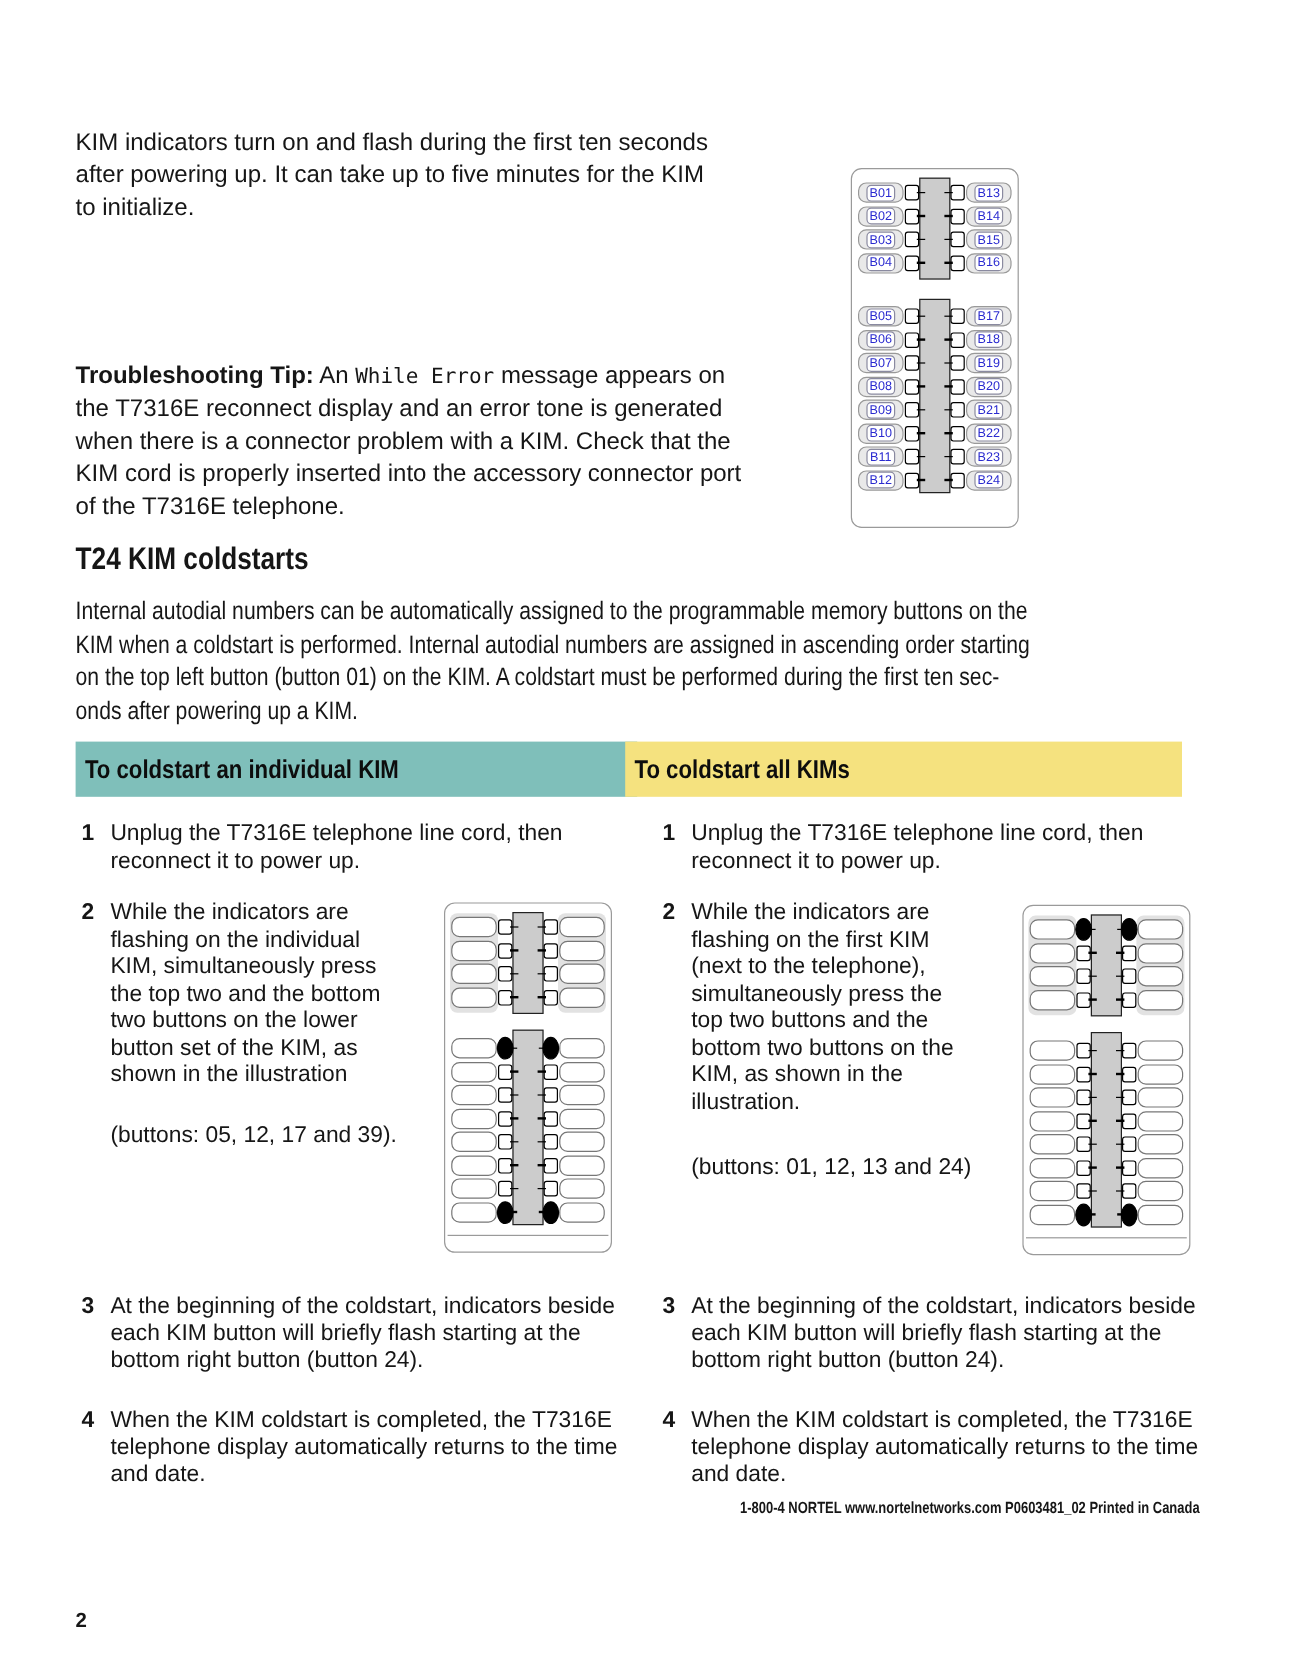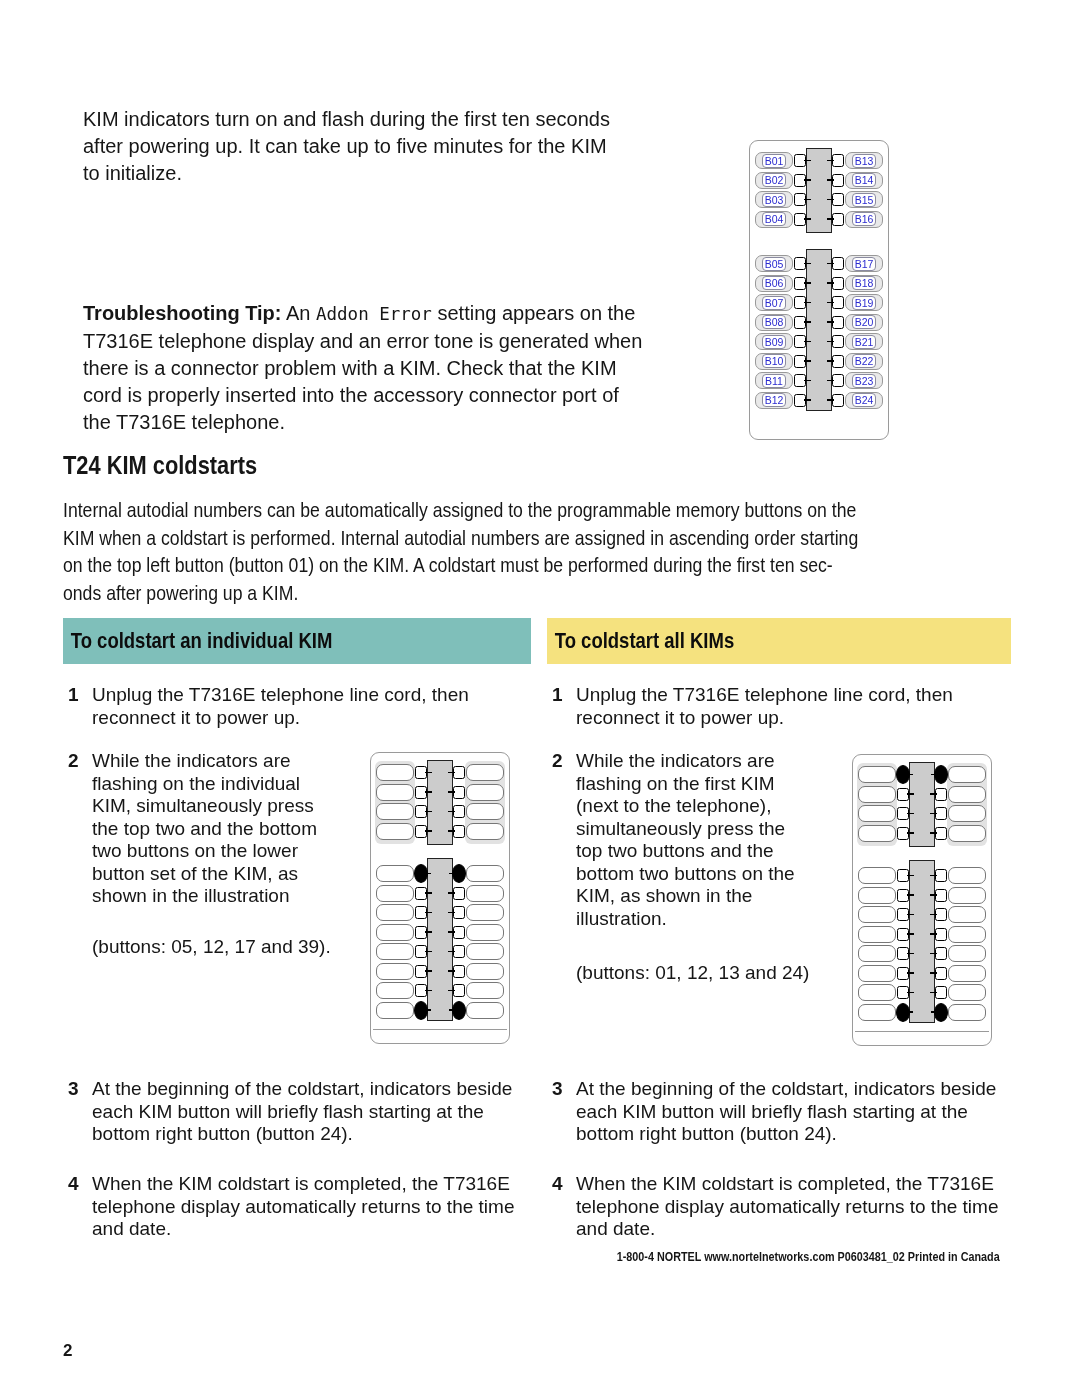--- a/index.html
+++ b/index.html
@@ -9,21 +9,21 @@
   }
   :root{
     --teal:#7fbfba;
     --yellow:#f5e27f;
     --blue:#2b2bd0;
   }
   .abs{position:absolute;}
   .lines{white-space:pre-line;}
   .h1{font-size:24.5px;font-weight:bold;letter-spacing:0;}
   .cond{transform:scaleX(0.84);transform-origin:0 0;}
-  .body-text{font-size:20px;line-height:27px;margin-left:20px;}
+  .body-text{font-size:20px;line-height:27px;}
   .mono{font-family:"DejaVu Sans Mono",monospace;font-size:17.5px;}
   .sub-h{font-size:19px;font-weight:bold;}
   .intro{font-size:21px;line-height:27.5px;width:1180px;}
 
   
   .col{position:absolute;top:684px;width:490px;height:600px;}
   .step{position:absolute;left:0;display:flex;}
   .step .num{font-weight:bold;font-size:19px;line-height:22.5px;width:21px;flex:0 0 21px;padding-left:5px;box-sizing:border-box;}
   .step .stext{font-size:19px;line-height:22.5px;margin-left:8px;width:460px;}
   .step.s2 .stext{width:252px;}
@@ -31,21 +31,21 @@
   .s2{top:66px;}
   .bnote{position:absolute;left:29px;font-size:19px;line-height:22.5px;white-space:nowrap;}
   .col-ind .bnote{top:252px;}
   .col-all .bnote{top:278px;}
   .s3{top:394px;}
   .s4{top:489px;}
 
   
   .hbar{position:absolute;top:618px;height:46px;}
   .hbar.teal{left:63px;width:468px;background:var(--teal);}
-  .hbar.yellow{left:547px;width:464px;background:var(--yellow);}
+  .hbar.yellow{left:521px;width:464px;background:var(--yellow);}
   .barlabel{display:inline-block;font-weight:bold;font-size:21.5px;line-height:46px;padding-left:9px;
     transform:scaleX(0.86);transform-origin:0 50%;white-space:nowrap;color:#0d0d0d;}
 
   
   .kim{position:absolute;width:138px;background:#fff;border:1.5px solid #9a9a9a;border-radius:9px;box-sizing:content-box;}
   .kstrip{position:absolute;left:56px;width:26px;background:#ccc;border:1px solid #222;box-sizing:border-box;}
   .kback{position:absolute;width:40px;background:#e2e2e2;border-radius:6px;}
   .kline{position:absolute;left:2px;right:2px;height:0;border-top:1.2px solid #9a9a9a;}
   .kkey{position:absolute;width:38px;height:17px;background:#fff;border:1.2px solid #777;border-radius:7px;
     display:flex;align-items:center;justify-content:center;box-sizing:border-box;}
@@ -67,24 +67,24 @@
 <body>
 
 <div class="page">
 
 
   <div class="abs body-text lines" style="left:63px;top:106px;width:580px;">KIM indicators turn on and flash during the first ten seconds
 after powering up. It can take up to five minutes for the KIM
 to initialize.</div>
 
 
-  <div class="abs body-text" style="left:63px;top:300px;width:568px;"><b>Troubleshooting Tip:</b><span> An </span><span class="mono">Addon Error</span><span> setting appears on the T7316E telephone display and an error tone is generated when there is a connector problem with a KIM. Check that the KIM cord is properly inserted into the accessory connector port of the T7316E telephone.</span></div>
-
-
-  <div class="kim" style="left:749px;top:140px;height:298px;">
+  <div class="abs body-text" style="left:63px;top:300px;width:568px;"><b>Troubleshooting Tip:</b><span> An </span><span class="mono">While Error</span><span> message appears on the T7316E reconnect display and an error tone is generated when there is a connector problem with a KIM. Check that the KIM cord is properly inserted into the accessory connector port of the T7316E telephone.</span></div>
+
+
+  <div class="kim" style="left:709px;top:140px;height:298px;">
       <div class="kstrip" style="top:7px;height:85px"></div>
       <div class="kstrip" style="top:108px;height:162px"></div>
       <div class="kkey labeled" style="left:5px;top:11px">
         <span class="klabel">B01</span>
       </div>
       <div class="kind L" style="left:44px;top:13px"></div>
       <div class="kkey labeled" style="left:95px;top:11px">
         <span class="klabel">B13</span>
       </div>
       <div class="kind R" style="left:82px;top:13px"></div>

